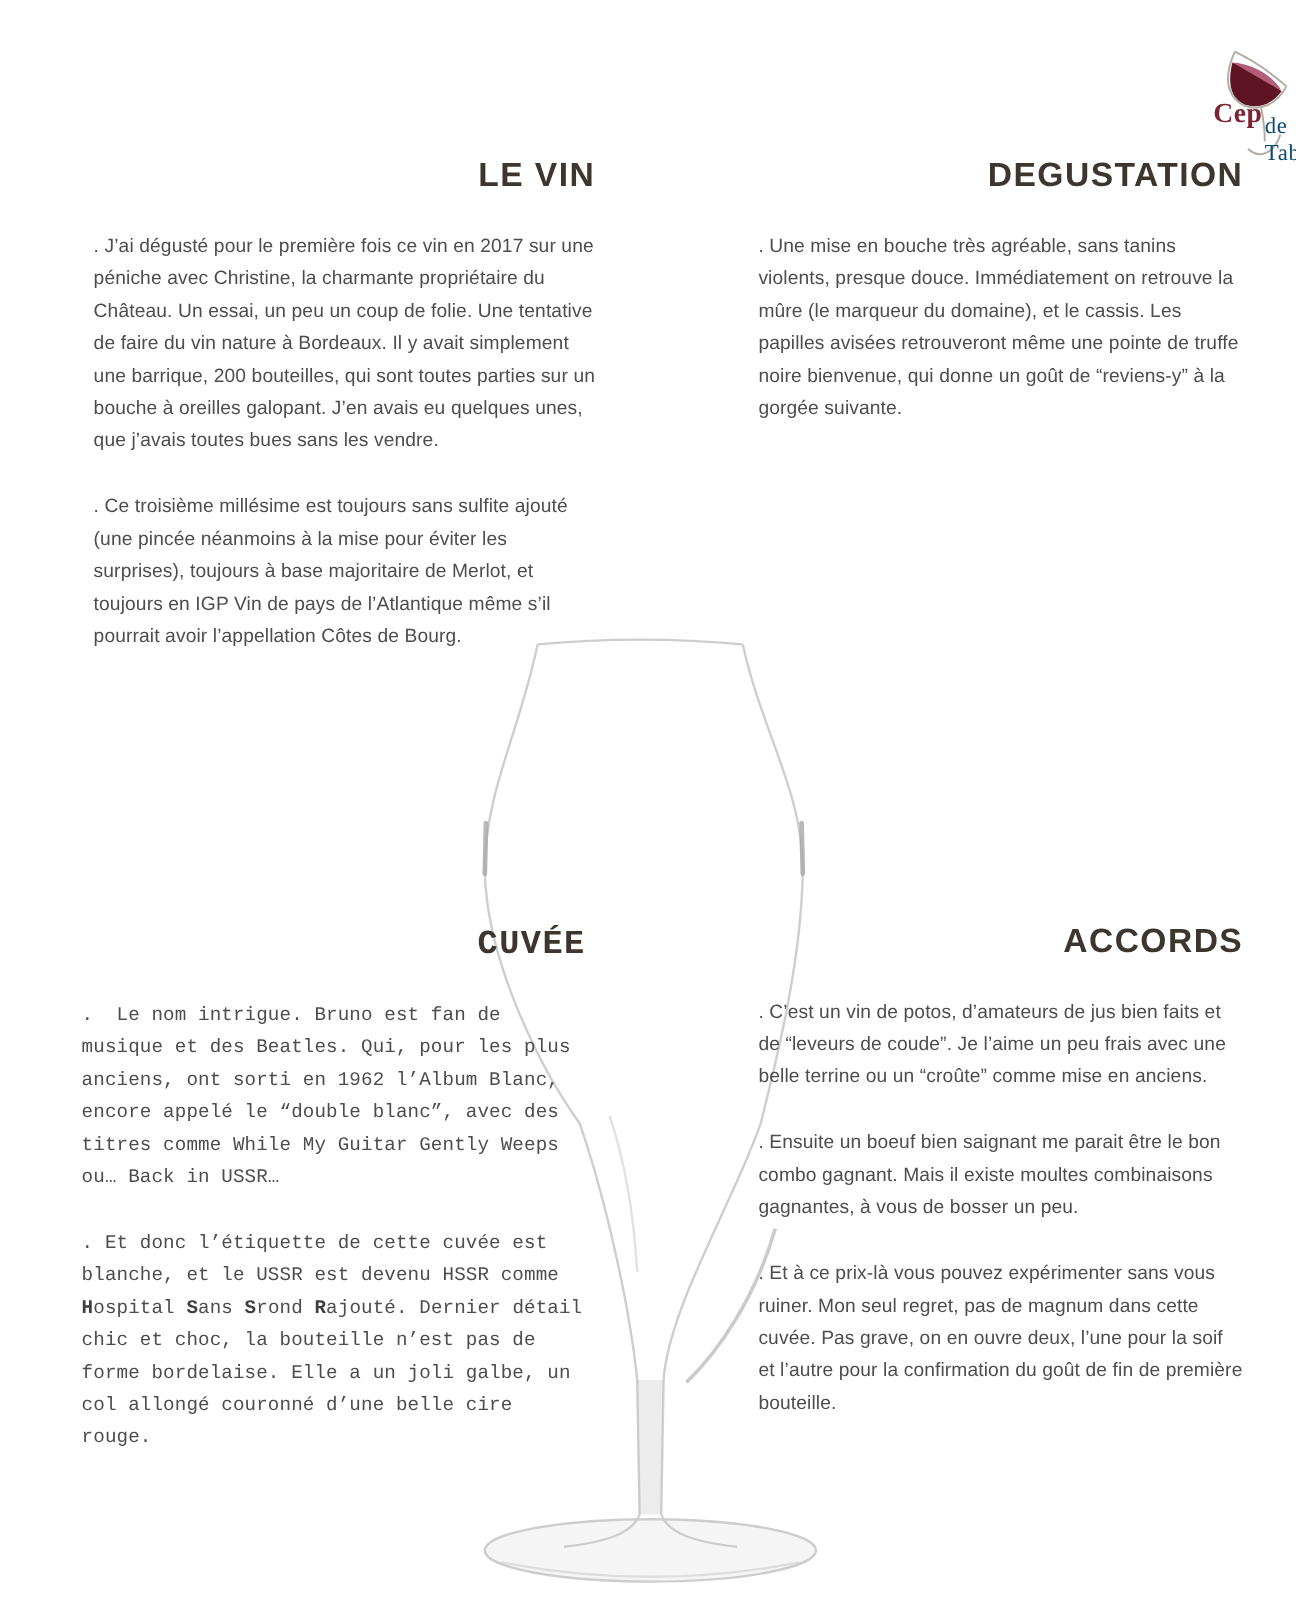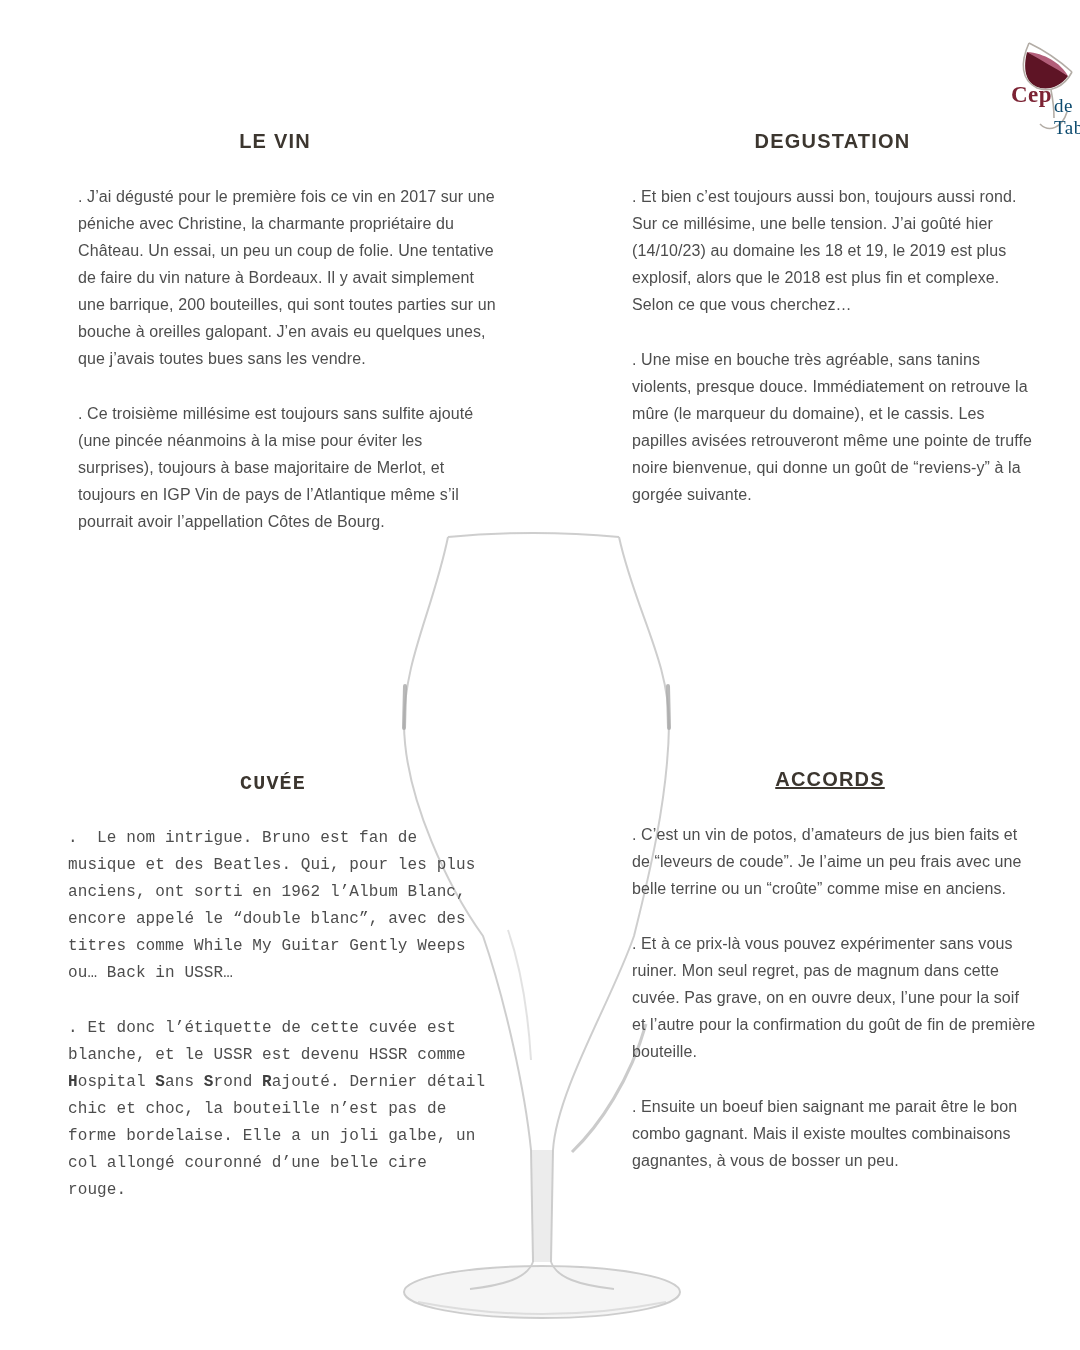--- a/index.html
+++ b/index.html
@@ -52,44 +52,44 @@
     color: #0c4a6e;
     letter-spacing: 0.5px;
   }
 
   
   .section {
     position: absolute;
     color: #4d4d4d;
   }
   .section .title {
-    font-size: 20px;
+    font-size: 28px;
     font-weight: bold;
     color: #3c362f;
     letter-spacing: 1.2px;
-    text-align: center;
+    text-align: right;
     margin: 0 0 30px 0;
   }
   .section .paragraphs p {
     font-size: 16px;
     line-height: 27px;
     letter-spacing: 0.1px;
     margin: 0 0 28px 0;
     white-space: pre-wrap;
   }
   .section .paragraphs p b { font-weight: bold; color: #3f3f3f; }
 
   .s-levin       { left: 78px;  top: 130px; width: 418px; }
   .s-levin .title { margin-left: -24px; }
   .s-degustation { left: 632px; top: 130px; width: 404px; }
   .s-degustation .title { margin-left: -3px; }
   .s-cuvee       { left: 68px;  top: 772px; width: 420px; font-family: Liberation Mono, monospace; }
   .s-cuvee .title { margin-left: -10px; }
   .s-accords     { left: 632px; top: 768px; width: 404px; }
-  .s-accords .title { margin-left: -8px; text-decoration: underline; }
+  .s-accords .title { margin-left: -8px; }
 </style>
 </head>
 <body>
 
 <div id="page">
 
   <svg id="glass-watermark" viewBox="0 0 1080 1350" xmlns="http://www.w3.org/2000/svg" aria-hidden="true">
 
     <path d="M531 1150 L553 1150 L551 1262 L533 1262 Z" fill="#d9d9d9" opacity="0.5"></path>
     <ellipse cx="542" cy="1292" rx="138" ry="26" fill="#ededed" opacity="0.55"></ellipse>
@@ -133,35 +133,34 @@
     <h2 class="title">LE VIN</h2>
     <div class="paragraphs">
         <p>. J’ai dégusté pour le première fois ce vin en 2017 sur une péniche avec Christine, la charmante propriétaire du Château. Un essai, un peu un coup de folie. Une tentative de faire du vin nature à Bordeaux. Il y avait simplement une barrique, 200 bouteilles, qui sont toutes parties sur un bouche à oreilles galopant. J’en avais eu quelques unes, que j’avais toutes bues sans les vendre.</p>
         <p>. Ce troisième millésime est toujours sans sulfite ajouté (une pincée néanmoins à la mise pour éviter les surprises), toujours à base majoritaire de Merlot, et toujours en IGP Vin de pays de l’Atlantique même s’il pourrait avoir l’appellation Côtes de Bourg.</p>
       </div>
   </section>
 
   <section class="section s-degustation">
     <h2 class="title">DEGUSTATION</h2>
     <div class="paragraphs">
-        <p>. Et bien c’est toujours aussi bon, toujours aussi rond. Sur ce millésime, une belle tension. J’ai goûté hier (14/10/23) au domaine les 18 et 19, le 2019 est plus explosif, alors que le 2018 est plus fin et complexe. Selon ce que vous cherchez…</p>
         <p>. Une mise en bouche très agréable, sans tanins violents, presque douce. Immédiatement on retrouve la mûre (le marqueur du domaine), et le cassis. Les papilles avisées retrouveront même une pointe de truffe noire bienvenue, qui donne un goût de “reviens-y” à la gorgée suivante.</p>
       </div>
   </section>
 
   <section class="section s-cuvee">
     <h2 class="title">CUVÉE</h2>
     <div class="paragraphs">
         <p>.  Le nom intrigue. Bruno est fan de musique et des Beatles. Qui, pour les plus anciens, ont sorti en 1962 l’Album Blanc, encore appelé le “double blanc”, avec des titres comme While My Guitar Gently Weeps ou… Back in USSR…</p>
         <p><span>. Et donc l’étiquette de cette cuvée est blanche, et le USSR est devenu HSSR comme </span><b>H</b><span>ospital </span><b>S</b><span>ans </span><b>S</b><span>rond </span><b>R</b><span>ajouté. Dernier détail chic et choc, la bouteille n’est pas de forme bordelaise. Elle a un joli galbe, un col allongé couronné d’une belle cire rouge.</span></p>
       </div>
   </section>
 
   <section class="section s-accords">
     <h2 class="title">ACCORDS</h2>
     <div class="paragraphs">
         <p>. C’est un vin de potos, d’amateurs de jus bien faits et de “leveurs de coude”. Je l’aime un peu frais avec une belle terrine ou un “croûte” comme mise en anciens.</p>
+        <p>. Ensuite un boeuf bien saignant me parait être le bon combo gagnant. Mais il existe moultes combinaisons gagnantes, à vous de bosser un peu.</p>
         <p>. Et à ce prix-là vous pouvez expérimenter sans vous ruiner. Mon seul regret, pas de magnum dans cette cuvée. Pas grave, on en ouvre deux, l’une pour la soif et l’autre pour la confirmation du goût de fin de première bouteille.</p>
-        <p>. Ensuite un boeuf bien saignant me parait être le bon combo gagnant. Mais il existe moultes combinaisons gagnantes, à vous de bosser un peu.</p>
       </div>
   </section>
 
 </div>
 
 </body></html>

